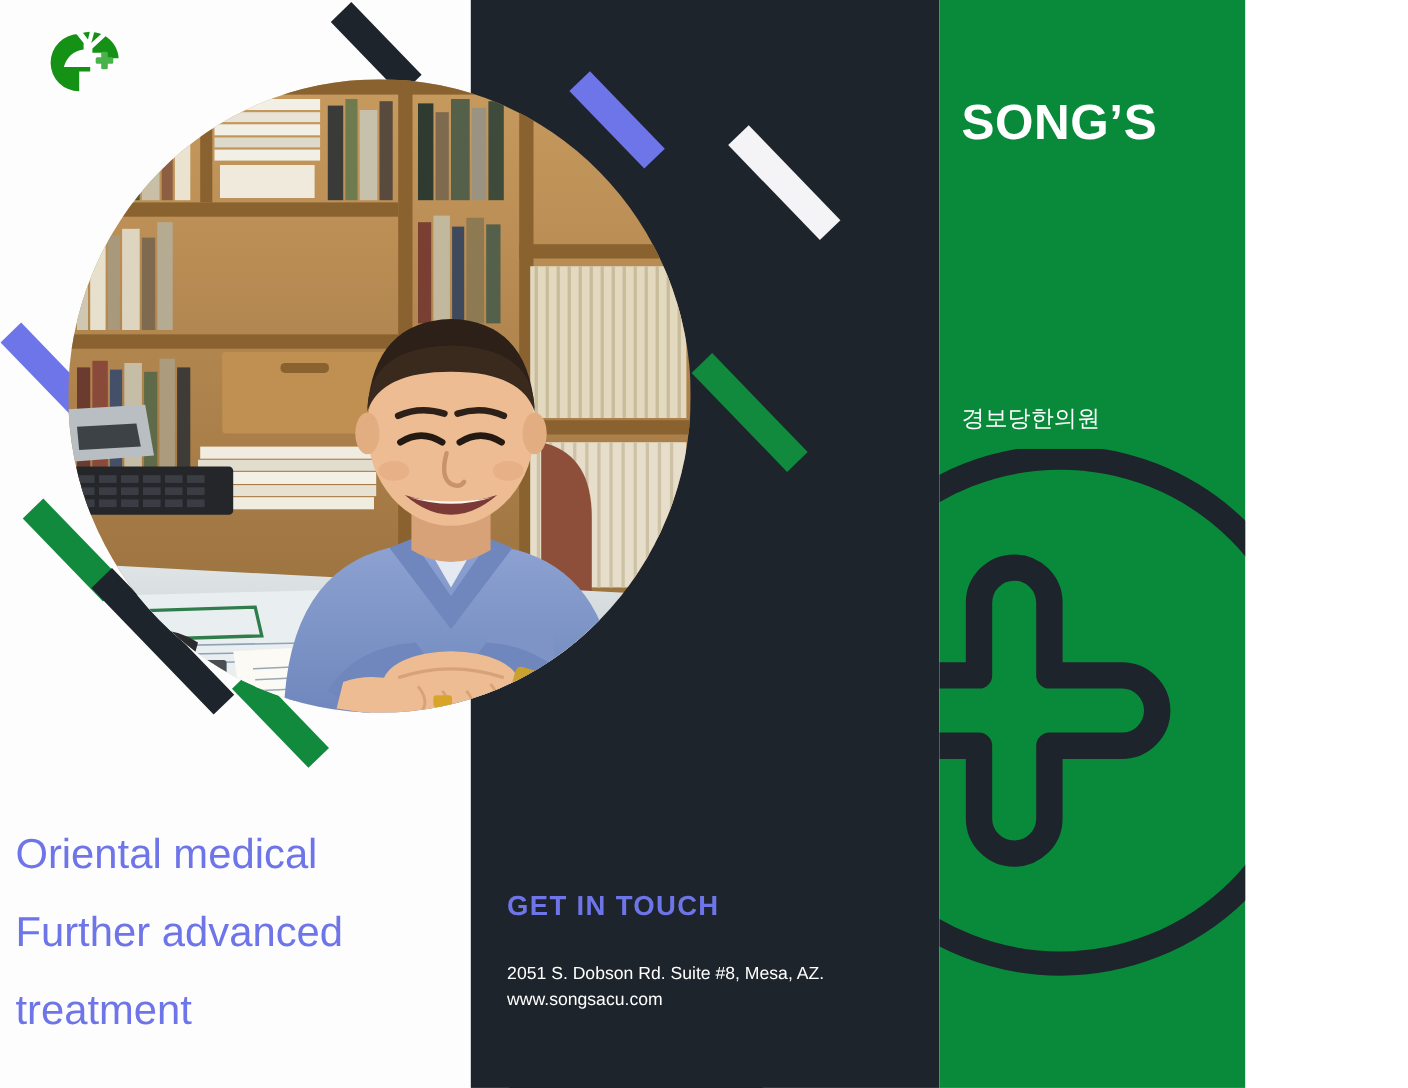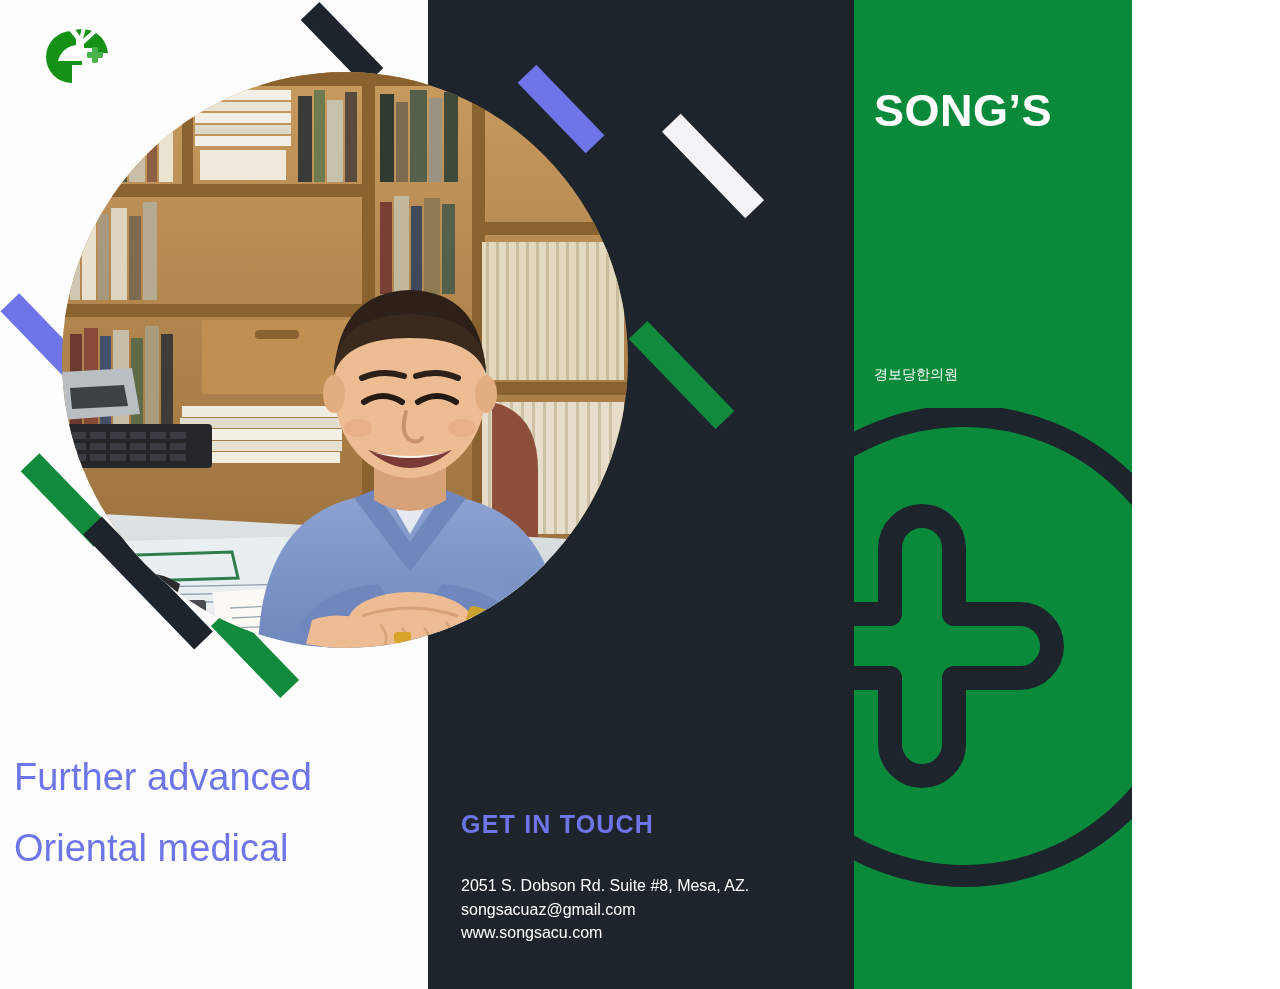--- a/index.html
+++ b/index.html
@@ -69,21 +69,21 @@
 
   
   .brand-title {
     position:absolute; left:874px; top:78px; width:400px;
     color:#ffffff;
     font-size:45px; font-weight:700; line-height:1.47;
     letter-spacing:0.5px;
   }
   .brand-korean {
     position:absolute; left:874px; top:366px;
-    color:#ffffff; font-size:14px; font-weight:400;
+    color:#ffffff; font-size:21px; font-weight:400;
     font-family:"DejaVu Sans", sans-serif;
   }
 
   
   .emblem {
     position:absolute; left:854px; top:408px; width:426px; height:500px;
     overflow:hidden;
   }
 
   
@@ -388,24 +388,24 @@
   <div class="brand-korean">경보당한의원</div>
 
   <div class="emblem">
     <svg width="426" height="500" viewBox="0 0 426 500">
       <circle cx="110" cy="238" r="230" fill="none" stroke="#1e242c" stroke-width="22"></circle>
       <path d="M36 140 a32 32 0 0 1 64 0 l0 66 l66 0 a32 32 0 0 1 0 64 l-66 0 l0 66 a32 32 0 0 1 -64 0 l0 -66 l-66 0 a32 32 0 0 1 0 -64 l66 0 Z" fill="none" stroke="#1e242c" stroke-width="24" stroke-linejoin="round"></path>
     </svg>
   </div>
 
   <div class="tagline">
+    <div>Oriental medical</div>
     <div>Further advanced</div>
-    <div>Oriental medical</div>
+    <div>treatment</div>
   </div>
 
   <div class="touch-heading">GET IN TOUCH</div>
   <div class="contact">
     <div class="contact-addr">2051 S. Dobson Rd. Suite #8, Mesa, AZ.</div>
-    <div class="contact-email">songsacuaz@gmail.com</div>
     <div class="contact-web">www.songsacu.com</div>
   </div>
 
 </div>
 
 </body></html>

